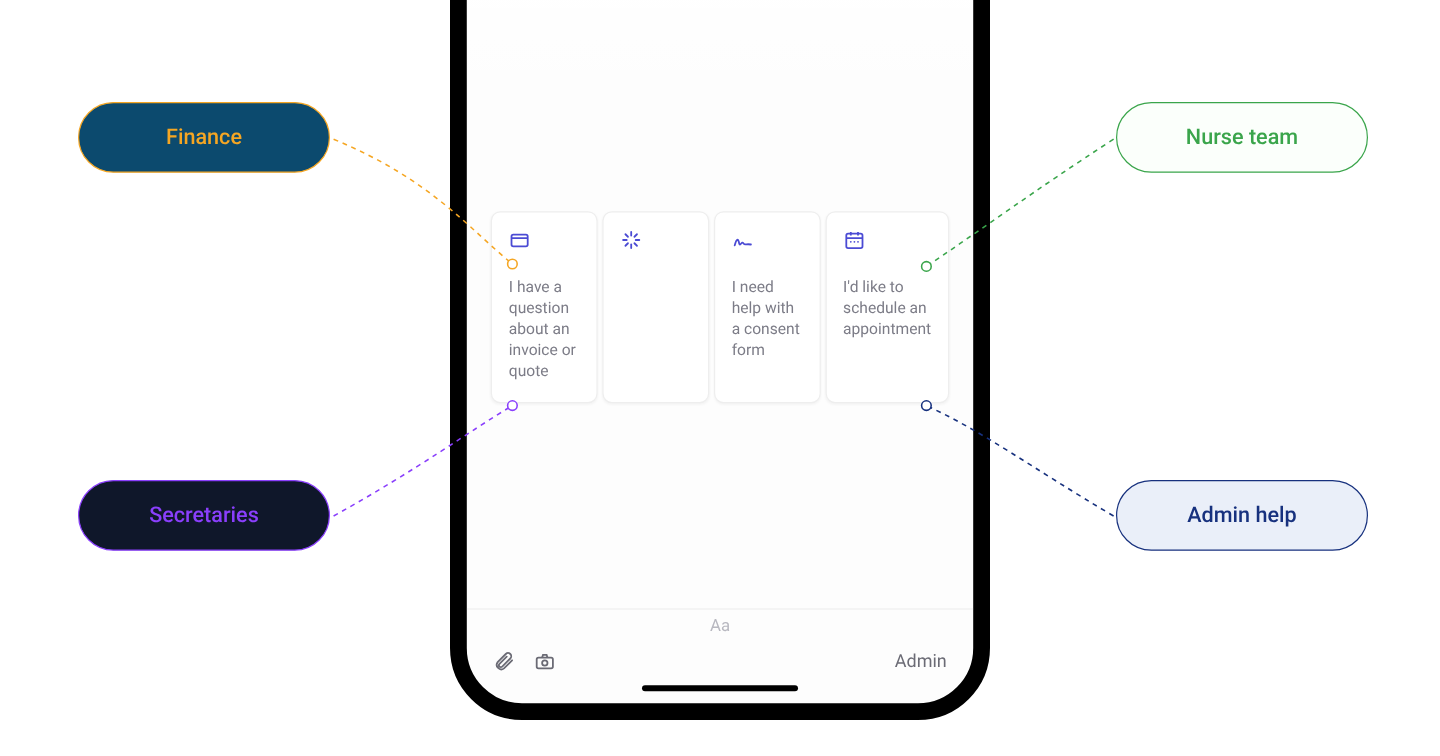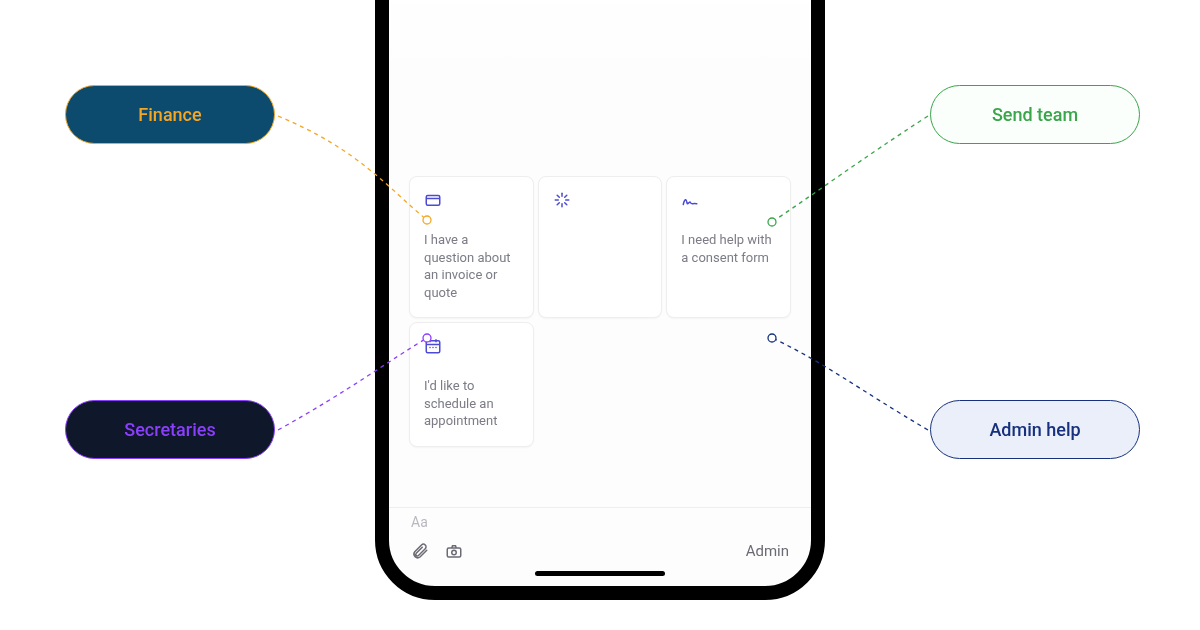--- a/index.html
+++ b/index.html
@@ -38,21 +38,21 @@
     border-radius: 3px;
   }
 
   
   .cards {
     position: absolute;
     top: 322px;
     left: 20px;
     right: 20px;
     display: grid;
-    grid-template-columns: 1fr 1fr 1fr;
+    grid-template-columns: 1fr 1fr 1fr 1fr;
     gap: 4px;
   }
   .card {
     background: #fff;
     border: 1px solid #eee;
     border-radius: 8px;
     padding: 14px 14px 16px 14px;
     box-shadow: 0 1px 2px rgba(0,0,0,0.04);
     display: flex;
     flex-direction: column;
@@ -63,20 +63,21 @@
   .card-text { font-size: 13px; color: #7c7c87; line-height: 1.35; }
 
   
   .composer {
     position: absolute;
     bottom: 26px;
     left: 0;
     right: 0;
     border-top: 1px solid #eee;
     padding-top: 0;
+    text-align: center;
   }
   .composer-input {
     padding: 6px 22px 12px 22px;
     font-size: 14px;
     color: #b8b8c0;
   }
   .composer-row {
     display: flex;
     align-items: center;
     padding: 0 22px;
@@ -191,21 +192,21 @@
         </span>
         <span class="spacer"></span>
         <span class="send-label">Admin</span>
       </div>
     </div>
 
     <div class="home-indicator"></div>
   </div>
 
   <div class="pill finance" style="left: 65px;  top: 85px;">Finance</div>
-  <div class="pill nurse" style="right: 60px; top: 85px;">Send team</div>
+  <div class="pill nurse" style="right: 60px; top: 85px;">Nurse team</div>
   <div class="pill secretaries" style="left: 65px;  top: 400px;">Secretaries</div>
   <div class="pill admin" style="right: 60px; top: 400px;">Admin help</div>
 
   <svg class="connectors">
 
     <path class="dash" stroke="#f5a623" d="M 278 116 C 360 150, 390 190, 427 220"></path>
     <circle class="node" stroke="#f5a623" cx="427" cy="220" r="4"></circle>
 
     <path class="dash" stroke="#3aa54b" d="M 928 116 C 860 160, 820 190, 772 222"></path>
     <circle class="node" stroke="#3aa54b" cx="772" cy="222" r="4"></circle>

